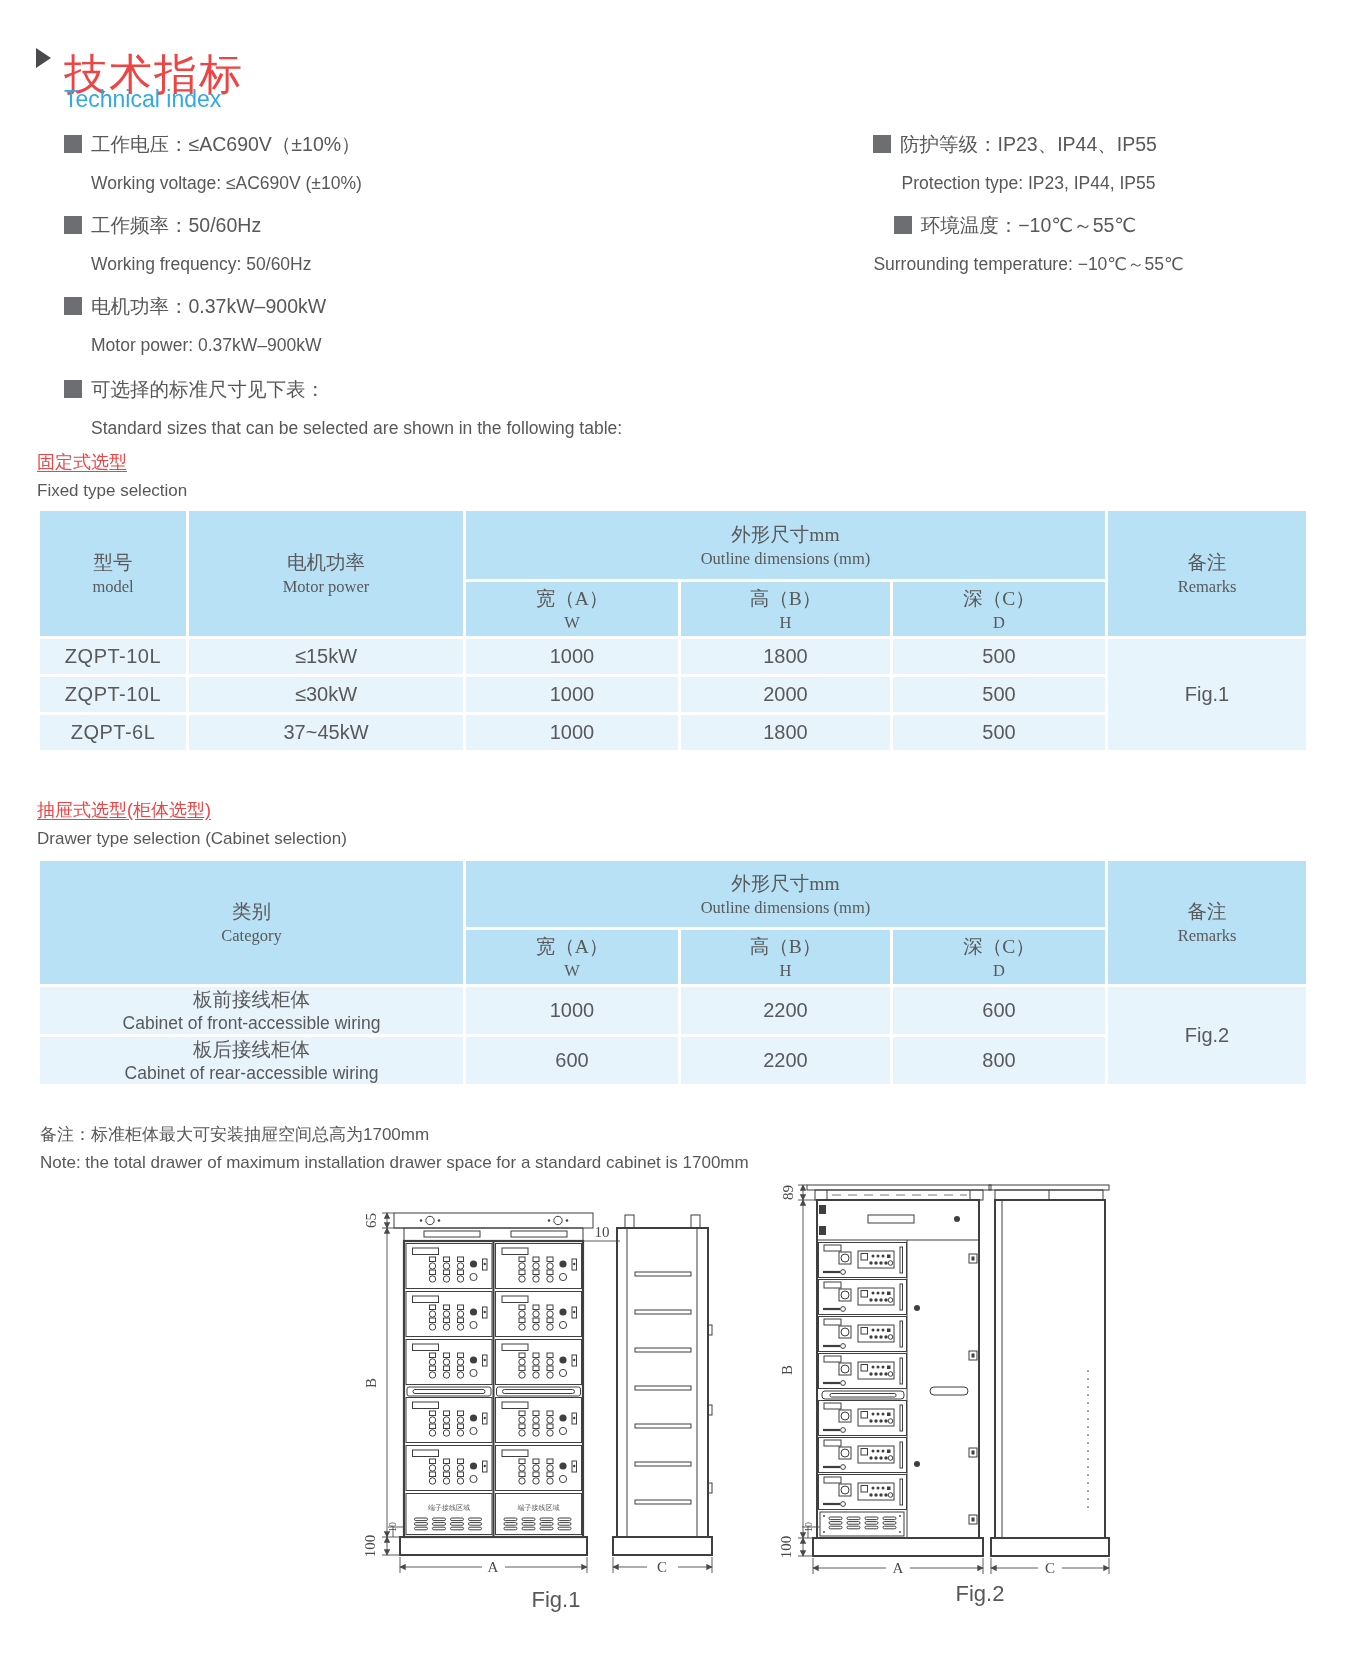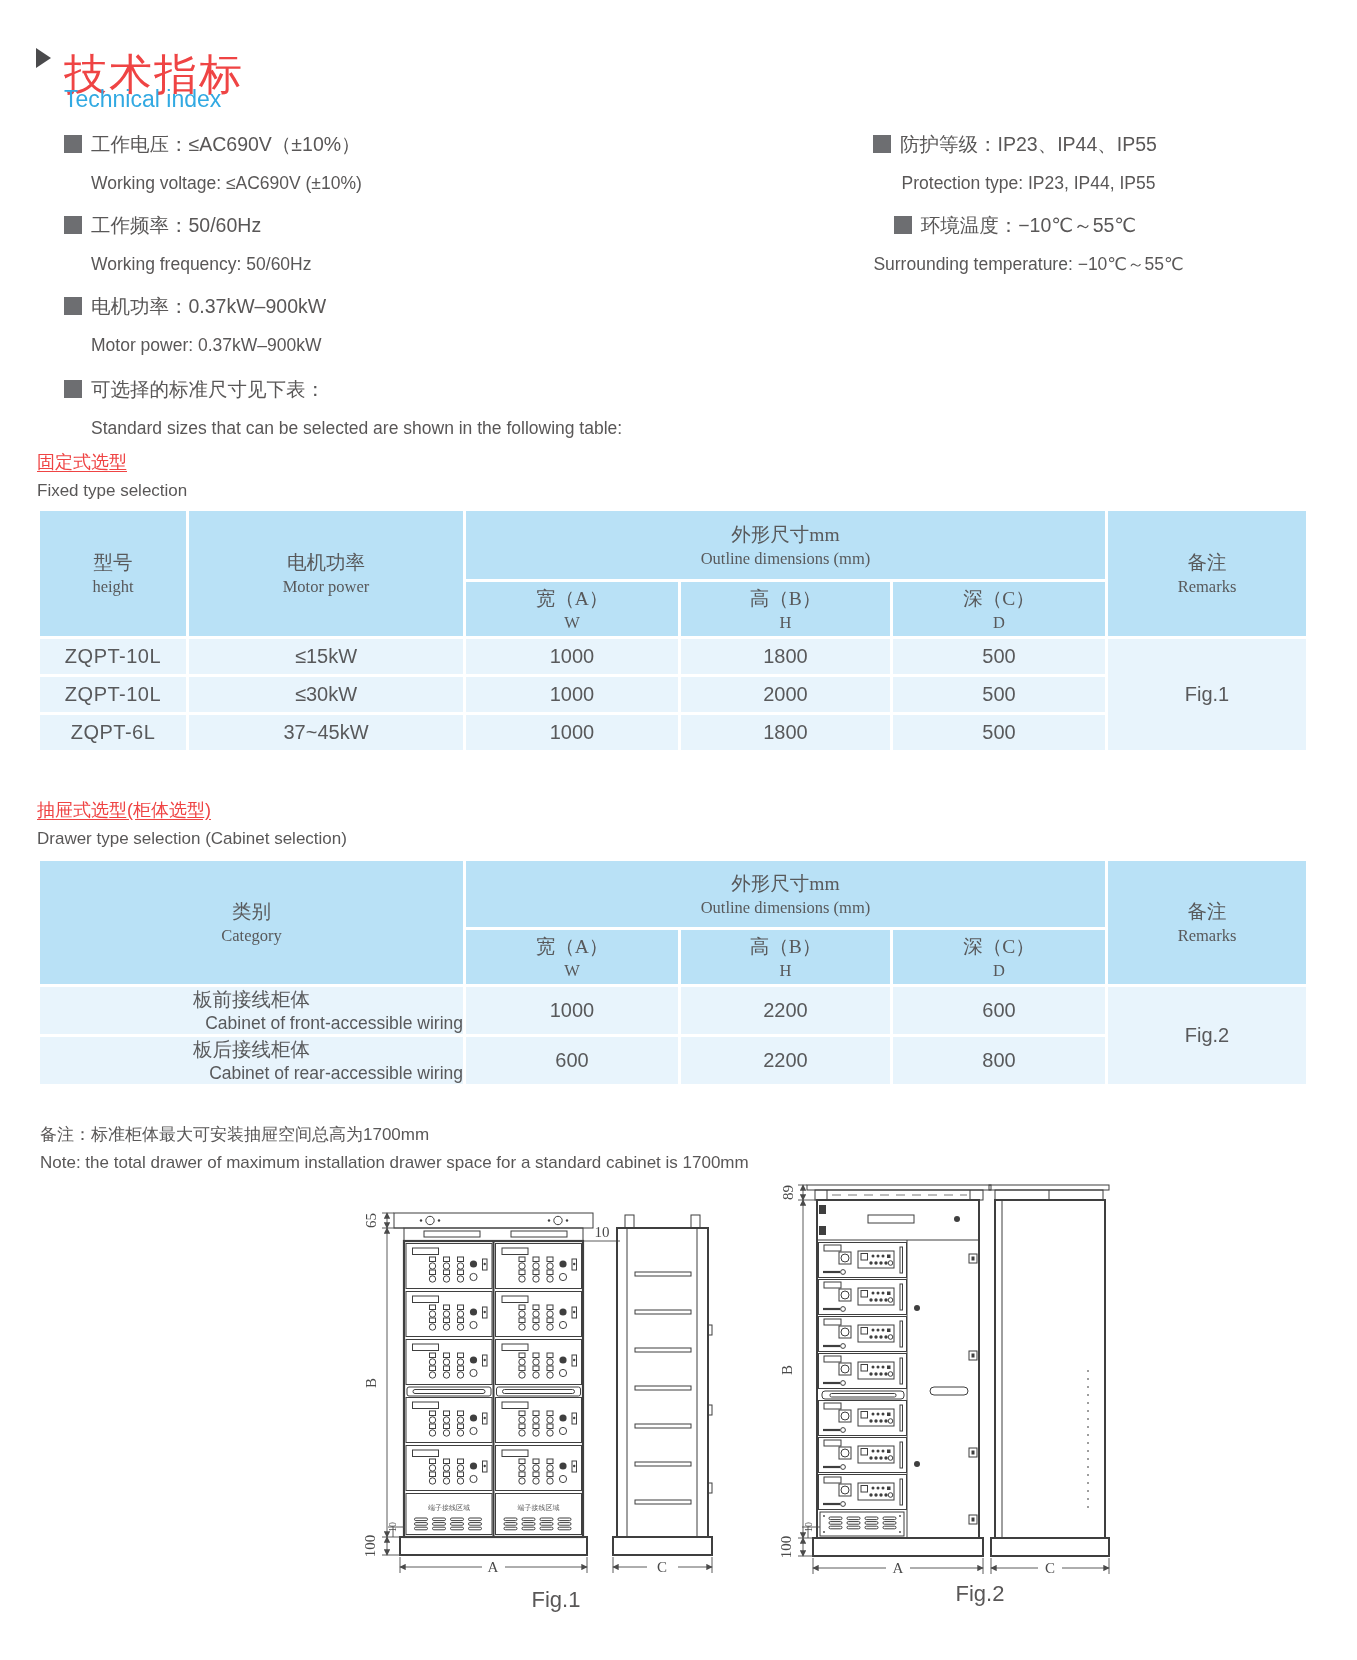--- a/index.html
+++ b/index.html
@@ -26,21 +26,21 @@
   table.spec-table{position:absolute;left:37px;border-collapse:separate;border-spacing:3px;table-layout:fixed;}
   table.spec-table th,table.spec-table td{padding:0;text-align:center;vertical-align:middle;font-weight:normal;color:#58595b;}
   table.spec-table thead th{background:#b9e1f6;font-family:Liberation Serif, serif;}
   table.spec-table tbody td{background:#e8f4fc;}
   .h-zh{font-size:19.5px;line-height:26px;display:block;}
   .h-en{font-size:16.5px;line-height:21px;display:block;}
   .cell-model{font-size:20px;letter-spacing:0.5px;}
   .cell-num{font-size:20px;}
   .cell-fig{font-size:20px;}
   .cat-zh{display:block;font-size:19.5px;line-height:25px;}
-  .cat-en{display:block;font-size:17.5px;line-height:22px;text-align:right;}
+  .cat-en{display:block;font-size:17.5px;line-height:22px;}
   .hr1{height:68px;}.hr2{height:54px;}.br1{height:35px;}
   .hr1b{height:66px;}.hr2b{height:54px;}.br2{height:40px;}
   
   .note{position:absolute;left:40px;top:1121px;font-size:17px;line-height:28px;color:#595757;}
   
   .fig-svg{position:absolute;left:330px;top:1175px;}
   .fig-svg .ln{stroke:#3f3f3f;fill:none;stroke-width:1;}
   .fig-svg .f{fill:#3f3f3f;stroke:none;}
   .fig-svg .dim{stroke:#4a4a4a;fill:none;stroke-width:0.9;}
   .fig-svg text{fill:#4a4a4a;font-family:"Liberation Serif","DejaVu Serif",serif;font-size:15px;stroke:none;}
@@ -99,21 +99,21 @@
         <col style="width:274px">
         <col style="width:212px">
       <col style="width:209px">
         <col style="width:212px">
         <col style="width:198px">
     </colgroup>
     <thead>
       <tr class="hr1">
         <th rowspan="2">
           <span class="h-zh">型号</span>
-          <span class="h-en">height</span>
+          <span class="h-en">model</span>
         </th>
         <th rowspan="2">
           <span class="h-zh">电机功率</span>
           <span class="h-en">Motor power</span>
         </th>
         <th colspan="3">
           <span class="h-zh">外形尺寸mm</span>
           <span class="h-en">Outline dimensions (mm)</span>
         </th>
         <th rowspan="2">

